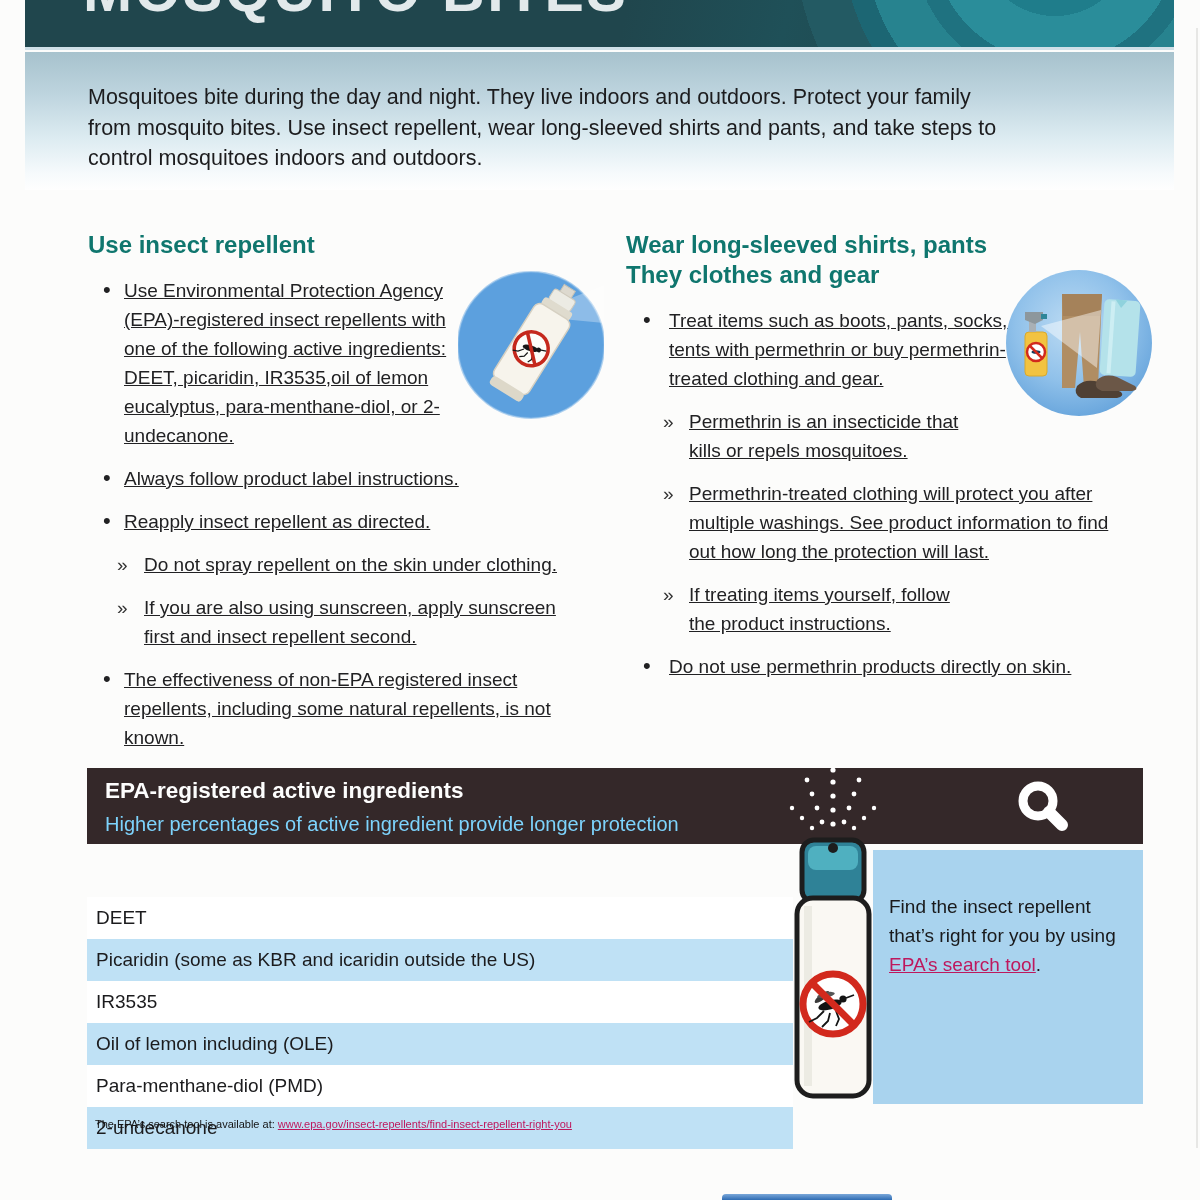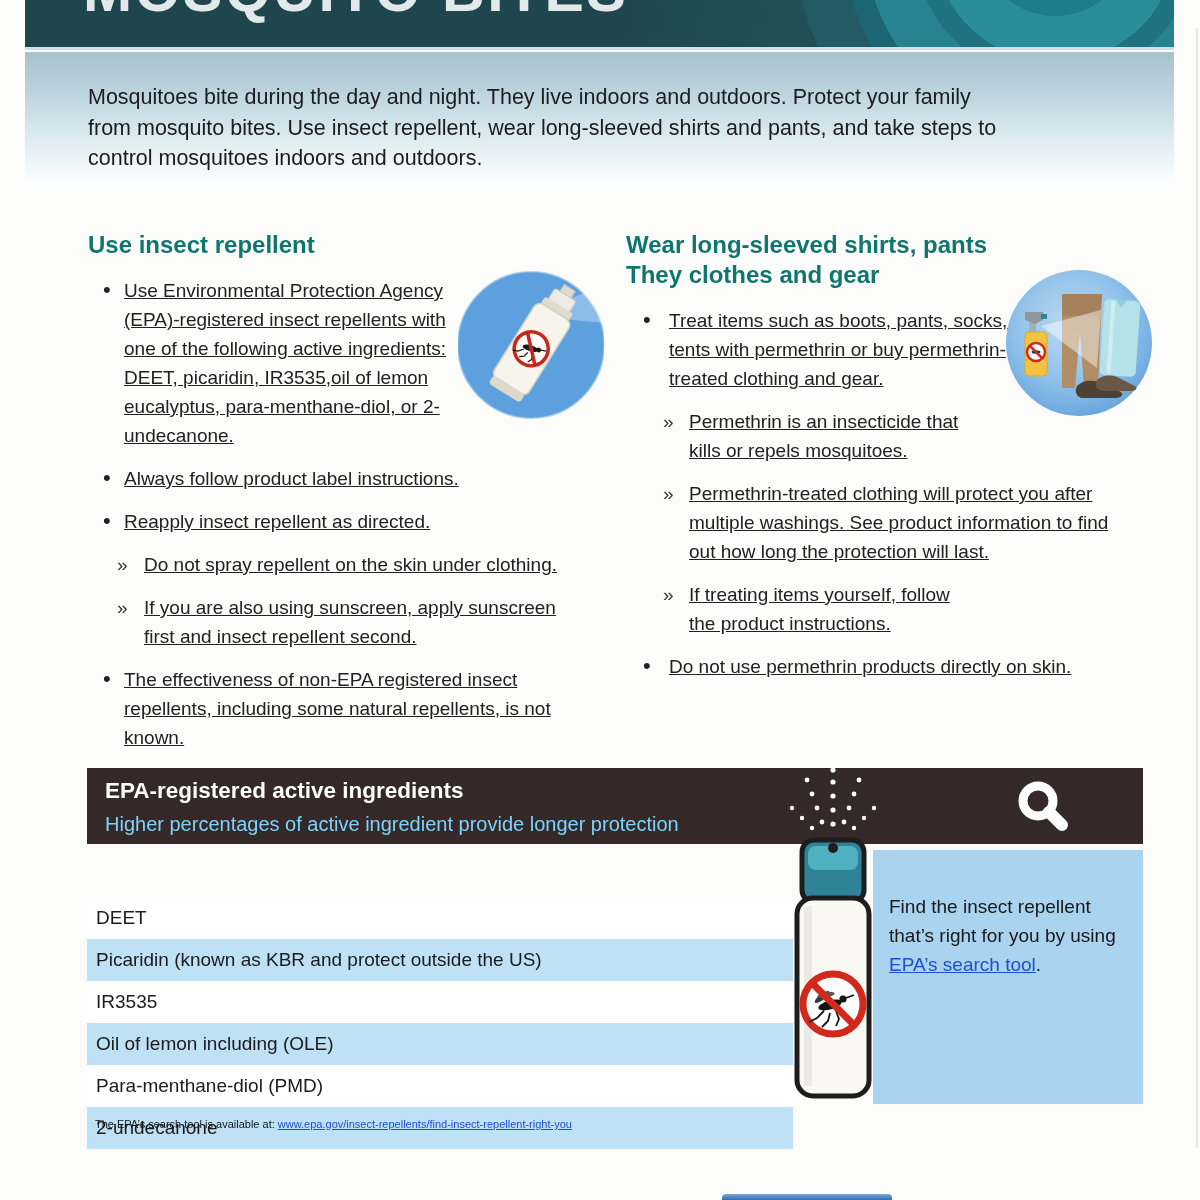--- a/index.html
+++ b/index.html
@@ -64,21 +64,21 @@
   .tbl-sub{position:absolute;left:18px;top:45px;font-size:20px;color:#7dd3fc;}
   .rows{position:absolute;left:87px;top:849px;width:706px;margin-top:48px;}
   .row{height:42px;line-height:42px;padding-left:9px;font-size:19px;color:#1b1b1d;background:#fff;}
   .row:nth-child(even){background:#bfe1f5;}
   .note-box{
     position:absolute;left:873px;top:850px;width:270px;height:254px;background:#a9d3ee;
   }
   .note-box .txt{
     position:absolute;left:16px;top:42px;width:230px;font-size:19px;line-height:29px;color:#19191b;
   }
-  a.lnk{color:#1d4ed8;}
+  a.lnk{color:#be185d;}
   .tbl-footer{
     position:absolute;left:95px;top:1118px;font-size:11px;color:#151515;
   }
   .bottle{position:absolute;left:786px;top:766px;width:94px;height:338px;}
   .magnifier{position:absolute;left:1014px;top:780px;width:60px;height:56px;}
   
   .bottom-sliver{
     position:absolute;left:722px;top:1194px;width:170px;height:6px;
     background:linear-gradient(180deg,#7aa7d9,#2f6cb3);border-radius:4px 4px 0 0;
   }
@@ -186,21 +186,21 @@
     </g>
   </svg>
 
   <div class="tbl-header">
     <div class="tbl-title">EPA-registered active ingredients</div>
     <div class="tbl-sub">Higher percentages of active ingredient provide longer protection</div>
   </div>
 
   <div class="rows">
     <div class="row">DEET</div>
-    <div class="row">Picaridin (known as KBR and protect outside the US)</div>
+    <div class="row">Picaridin (some as KBR and icaridin outside the US)</div>
     <div class="row">IR3535</div>
     <div class="row">Oil of lemon including (OLE)</div>
     <div class="row">Para-menthane-diol (PMD)</div>
     <div class="row">2-undecanone</div>
   </div>
 
   <div class="note-box">
     <div class="txt">
       <span>Find the insect repellent that’s right for you by using </span><a class="lnk" href="#">EPA’s search tool</a><span>.</span>
     </div>

